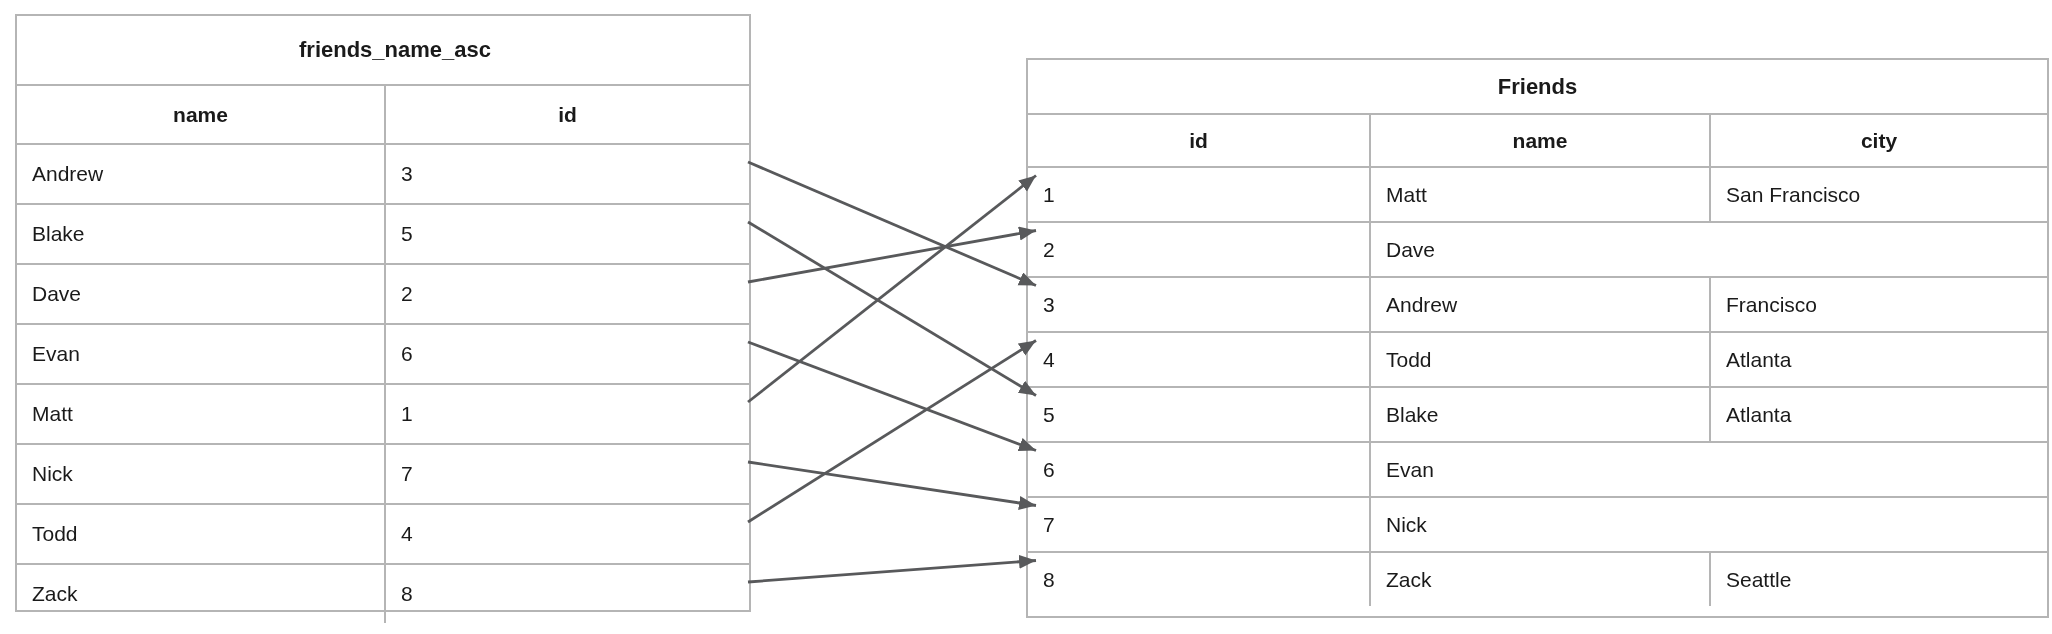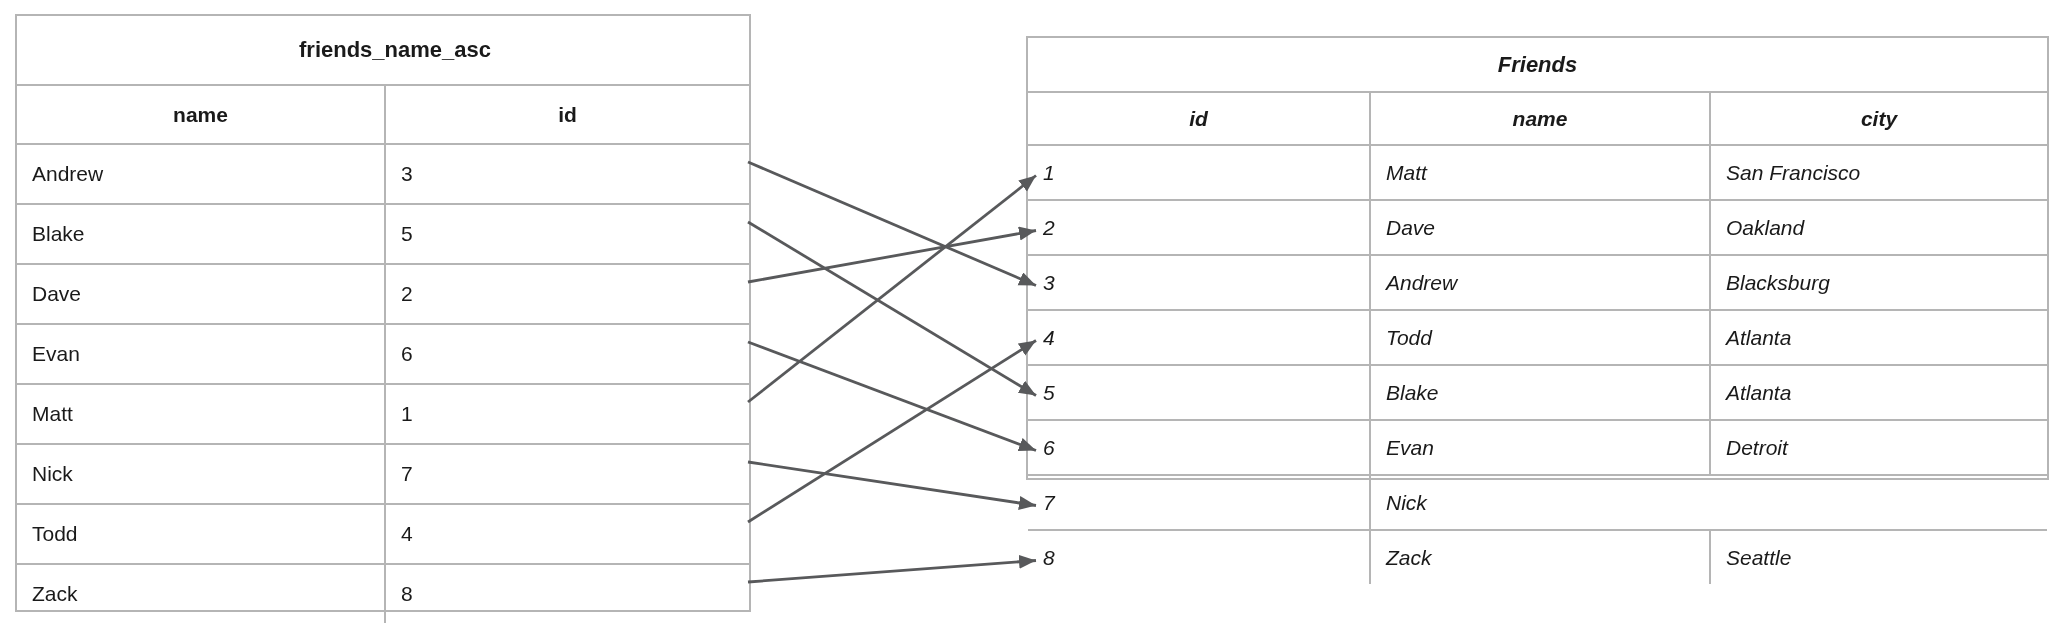--- a/index.html
+++ b/index.html
@@ -92,57 +92,55 @@
           <div class="tcell dcell" style="width: 367px;">Todd</div>
           <div class="tcell dcell" style="width: 365px; border-color: rgb(181, 181, 181);">4</div>
         </div>
         <div class="trow" style="height: 60px; border-color: rgb(181, 181, 181);">
           <div class="tcell dcell" style="width: 367px;">Zack</div>
           <div class="tcell dcell" style="width: 365px; border-color: rgb(181, 181, 181);">8</div>
         </div>
       </div>
   </div>
 
-  <div class="tbl" id="tbl-friends" style="left: 1026px; top: 36px; width: 1023px; height: 444px; border-color: rgb(181, 181, 181); font-style: italic;">
+  <div class="tbl" id="tbl-friends" style="left: 1026px; top: 58px; width: 1023px; height: 560px; border-color: rgb(181, 181, 181);">
     <div class="tbl-title" style="height:53px;">Friends</div>
     <div class="trow" style="height: 53px; border-color: rgb(181, 181, 181);">
       <div class="tcell hcell" style="width:341px;">id</div>
       <div class="tcell hcell" style="width: 340px; border-color: rgb(181, 181, 181);">name</div>
       <div class="tcell hcell" style="width: 338px; border-color: rgb(181, 181, 181);">city</div>
     </div>
     <div id="friends-rows">
         <div class="trow" style="height: 55px; border-color: rgb(181, 181, 181);">
           <div class="tcell dcell" style="width: 341px;">1</div>
           <div class="tcell dcell" style="width: 340px; border-color: rgb(181, 181, 181);">Matt</div>
           <div class="tcell dcell" style="width: 338px; border-color: rgb(181, 181, 181);">San Francisco</div>
         </div>
         <div class="trow" style="height: 55px; border-color: rgb(181, 181, 181);">
           <div class="tcell dcell" style="width: 341px;">2</div>
           <div class="tcell dcell" style="width: 340px; border-color: rgb(181, 181, 181);">Dave</div>
-          <div class="tcell dcell" style="width: 338px; border-color: rgb(181, 181, 181);">Oakland</div>
         </div>
         <div class="trow" style="height: 55px; border-color: rgb(181, 181, 181);">
           <div class="tcell dcell" style="width: 341px;">3</div>
           <div class="tcell dcell" style="width: 340px; border-color: rgb(181, 181, 181);">Andrew</div>
-          <div class="tcell dcell" style="width: 338px; border-color: rgb(181, 181, 181);">Blacksburg</div>
+          <div class="tcell dcell" style="width: 338px; border-color: rgb(181, 181, 181);">Francisco</div>
         </div>
         <div class="trow" style="height: 55px; border-color: rgb(181, 181, 181);">
           <div class="tcell dcell" style="width: 341px;">4</div>
           <div class="tcell dcell" style="width: 340px; border-color: rgb(181, 181, 181);">Todd</div>
           <div class="tcell dcell" style="width: 338px; border-color: rgb(181, 181, 181);">Atlanta</div>
         </div>
         <div class="trow" style="height: 55px; border-color: rgb(181, 181, 181);">
           <div class="tcell dcell" style="width: 341px;">5</div>
           <div class="tcell dcell" style="width: 340px; border-color: rgb(181, 181, 181);">Blake</div>
           <div class="tcell dcell" style="width: 338px; border-color: rgb(181, 181, 181);">Atlanta</div>
         </div>
         <div class="trow" style="height: 55px; border-color: rgb(181, 181, 181);">
           <div class="tcell dcell" style="width: 341px;">6</div>
           <div class="tcell dcell" style="width: 340px; border-color: rgb(181, 181, 181);">Evan</div>
-          <div class="tcell dcell" style="width: 338px; border-color: rgb(181, 181, 181);">Detroit</div>
         </div>
         <div class="trow" style="height: 55px; border-color: rgb(181, 181, 181);">
           <div class="tcell dcell" style="width: 341px;">7</div>
           <div class="tcell dcell" style="width: 340px; border-color: rgb(181, 181, 181);">Nick</div>
         </div>
         <div class="trow" style="height: 55px; border-color: rgb(181, 181, 181);">
           <div class="tcell dcell" style="width: 341px;">8</div>
           <div class="tcell dcell" style="width: 340px; border-color: rgb(181, 181, 181);">Zack</div>
           <div class="tcell dcell" style="width: 338px; border-color: rgb(181, 181, 181);">Seattle</div>
         </div>

